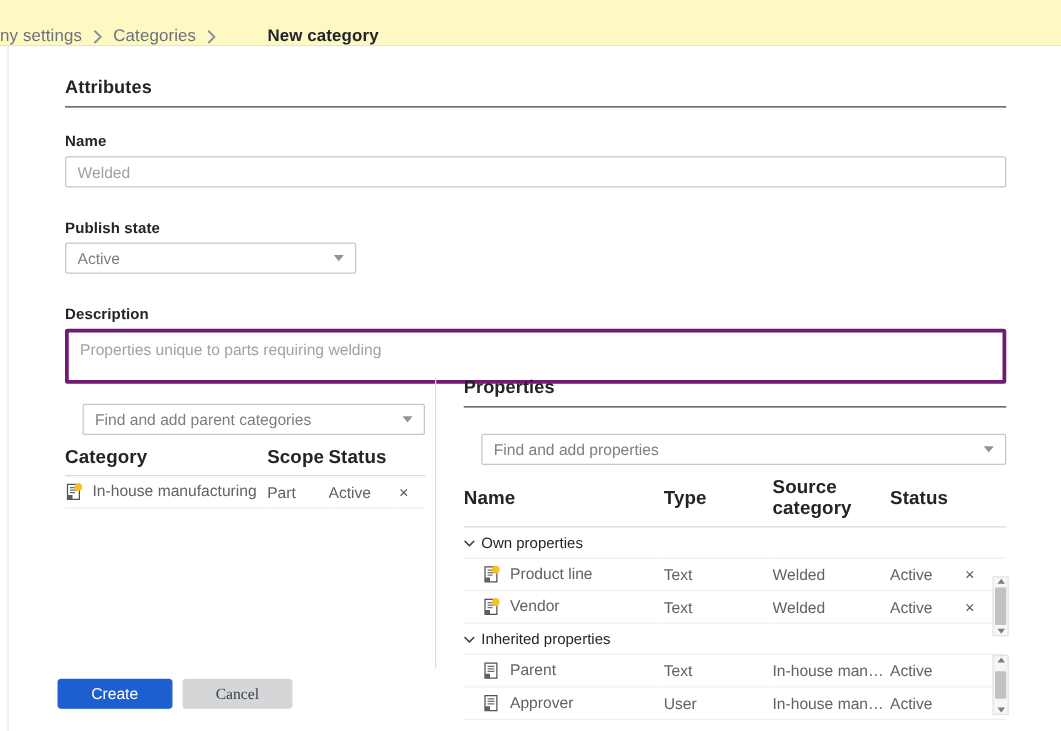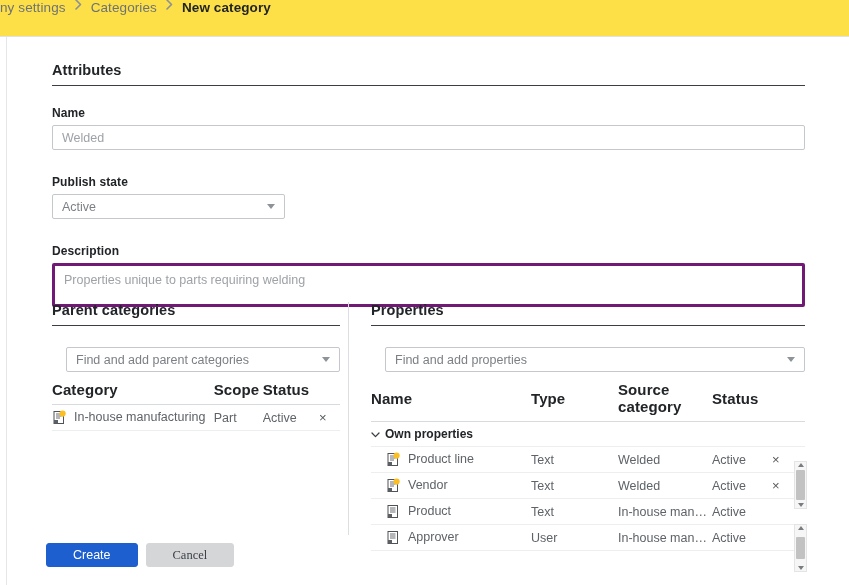--- a/index.html
+++ b/index.html
@@ -16,36 +16,37 @@
     position: relative;
     width: 849px; height: 585px;
     background: #ffffff;
   }
 
   
   .breadcrumb-bar {
     position: absolute;
     left: 0; top: 0;
     width: 849px; height: 37px;
-    background: #fde047;
+    background: #fef9c3;
     border-bottom: 1px solid #dfe3e8;
     display: flex;
-    align-items: flex-start;
+    align-items: flex-end;
     padding-left: 0px;
     overflow: hidden;
   }
   .crumb {
     font-size: 13.5px;
     color: #6d7278;
     white-space: nowrap;
     letter-spacing: .1px;
   }
   .crumb.current {
     color: #222528;
     font-weight: 700;
+    margin-left: 32px;
   }
   .crumb-sep {
     display: inline-block;
     margin: 0 9px;
     color: #8b9096;
     font-size: 11px;
     position: relative;
     top: -1px;
   }
   .crumb-sep svg { display: block; }
@@ -190,21 +191,21 @@
     user-select: none;
   }
 
   
   .group-row td {
     padding: 4px 0 4px 0;
     border-bottom: none;
   }
   .group-label {
     display: flex; align-items: center; gap: 5px;
-    font-size: 12px; font-weight: 700; color: #222528;
+    font-size: 12px; font-weight: 400; color: #222528;
   }
   .chev { display: block; }
 
   
   .prop-indent { padding-left: 15px !important; }
 
   
   .scrollstrip {
     position: absolute;
     width: 13px;
@@ -306,21 +307,20 @@
 
       <div class="row-desc">
         <div class="field-label">Description</div>
         <textarea class="txt-area" placeholder="Properties unique to parts requiring welding" style=""></textarea>
       </div>
     </div>
 
     <div class="vdivider"></div>
 
     <div class="col-left">
-      <div class="section-title">Parent categories</div>
 
       <div class="picker">
         <div class="select-box">
           <span class="select-value">Find and add parent categories</span>
           <span class="caret"></span>
         </div>
       </div>
 
       <table class="grid">
         <colgroup>
@@ -447,34 +447,46 @@
               </span>
             </td>
             <td>Text</td>
             <td>Welded</td>
             <td>Active</td>
             <td>
               <span class="x-btn">×</span>
             </td>
           </tr>
 
+          <tr class="group-row">
+            <td colspan="5">
+              <span class="group-label">
+                <span class="chev">
+                  <svg width="9" height="6" viewBox="0 0 9 6">
+                      <path d="M1 1 L4.5 4.6 L8 1" fill="none" stroke="#3b3f44" stroke-width="1.3" stroke-linecap="round" stroke-linejoin="round"></path>
+                    </svg>
+                </span>
+                <span>Inherited properties</span>
+              </span>
+            </td>
+          </tr>
 
           <tr>
             <td class="prop-indent">
               <span class="cell-name">
                 <span class="doc-icon">
                   <svg width="15" height="15" viewBox="0 0 15 15">
                     <rect x="2" y="1.5" width="9.5" height="12" fill="#ffffff" stroke="#4f5256" stroke-width="1"></rect>
                     <line x1="4" y1="4" x2="9.5" y2="4" stroke="#6b6e72" stroke-width="1"></line>
                     <line x1="4" y1="6" x2="9.5" y2="6" stroke="#6b6e72" stroke-width="1"></line>
                     <line x1="4" y1="8" x2="9.5" y2="8" stroke="#6b6e72" stroke-width="1"></line>
                     <rect x="2" y="10" width="4" height="3.5" fill="#5c6064"></rect>
                   </svg>
                 </span>
-                <span class="lbl">Product</span>
+                <span class="lbl">Parent</span>
               </span>
             </td>
             <td>Text</td>
             <td>In-house manuf...</td>
             <td>Active</td>
             <td></td>
           </tr>
 
           <tr>
             <td class="prop-indent">

